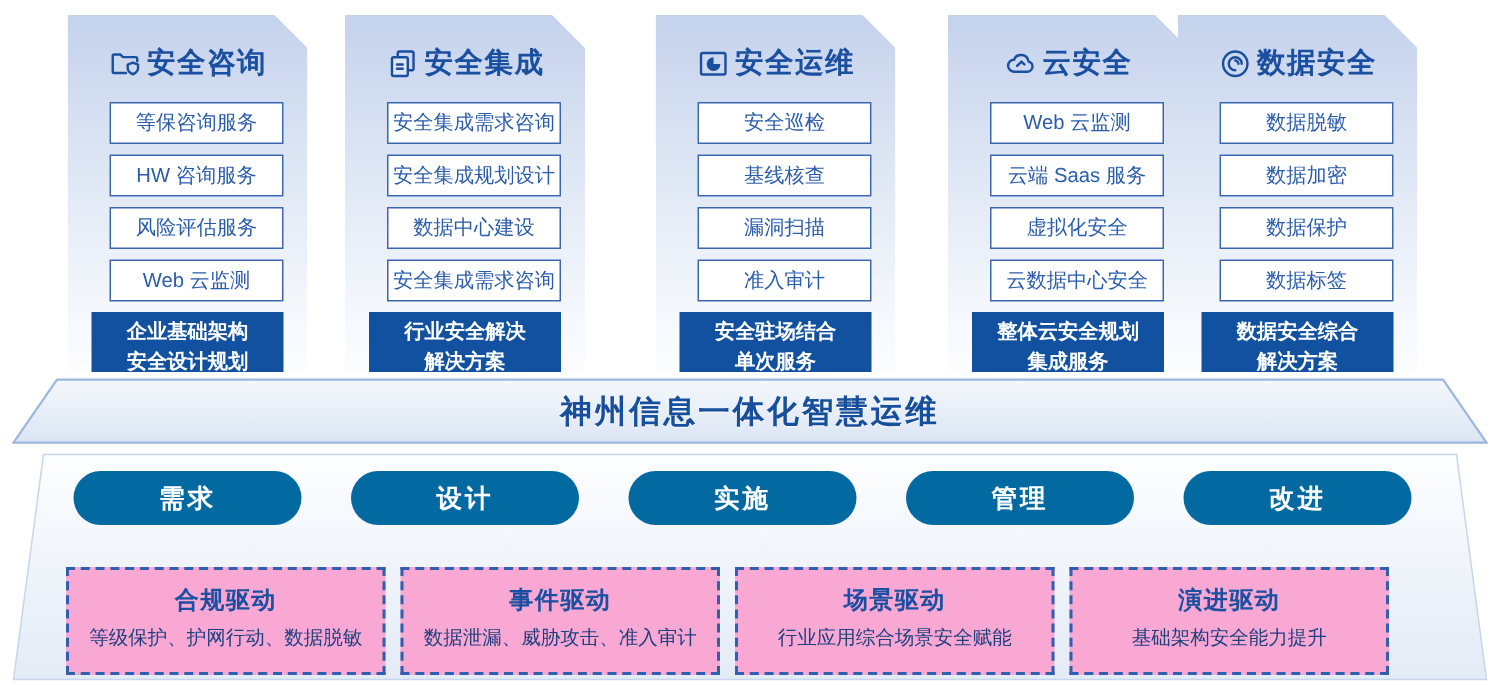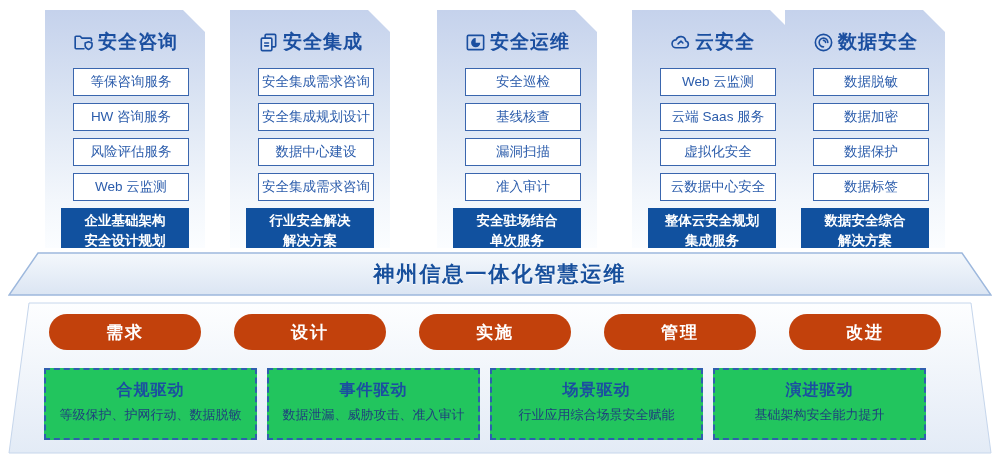--- a/index.html
+++ b/index.html
@@ -26,24 +26,24 @@
   
   .banner{position:absolute;left:8px;top:252px;width:984px;height:44px;}
   .banner-text{position:absolute;inset:0;display:flex;align-items:center;justify-content:center;
                font-size:21px;font-weight:bold;color:#174F9C;letter-spacing:2px;
                text-shadow:0 1px 1px rgba(255,255,255,.9);}
 
   
   .lower{position:absolute;left:8px;top:302px;width:984px;height:152px;}
 
   .pill{position:absolute;top:314px;width:152px;height:36px;border-radius:18px;
-        background:#c2410c;color:#ffffff;font-size:17px;font-weight:bold;letter-spacing:2px;
+        background:#0369a1;color:#ffffff;font-size:17px;font-weight:bold;letter-spacing:2px;
         display:flex;align-items:center;justify-content:center;}
 
-  .driver{position:absolute;top:368px;width:209px;height:68px;background:#22c55e;
+  .driver{position:absolute;top:378px;width:209px;height:68px;background:#f9a8d4;
           border:2px dashed #2F5FAE;text-align:center;}
   .driver-title{margin-top:10px;font-size:16px;font-weight:bold;color:#1B4FA0;letter-spacing:1px;}
   .driver-desc{margin-top:5px;font-size:13px;color:#1F3F7D;}
 </style>
 </head>
 <body>
 
 <div class="stage">
 
   <section class="card" style="left:45px">

